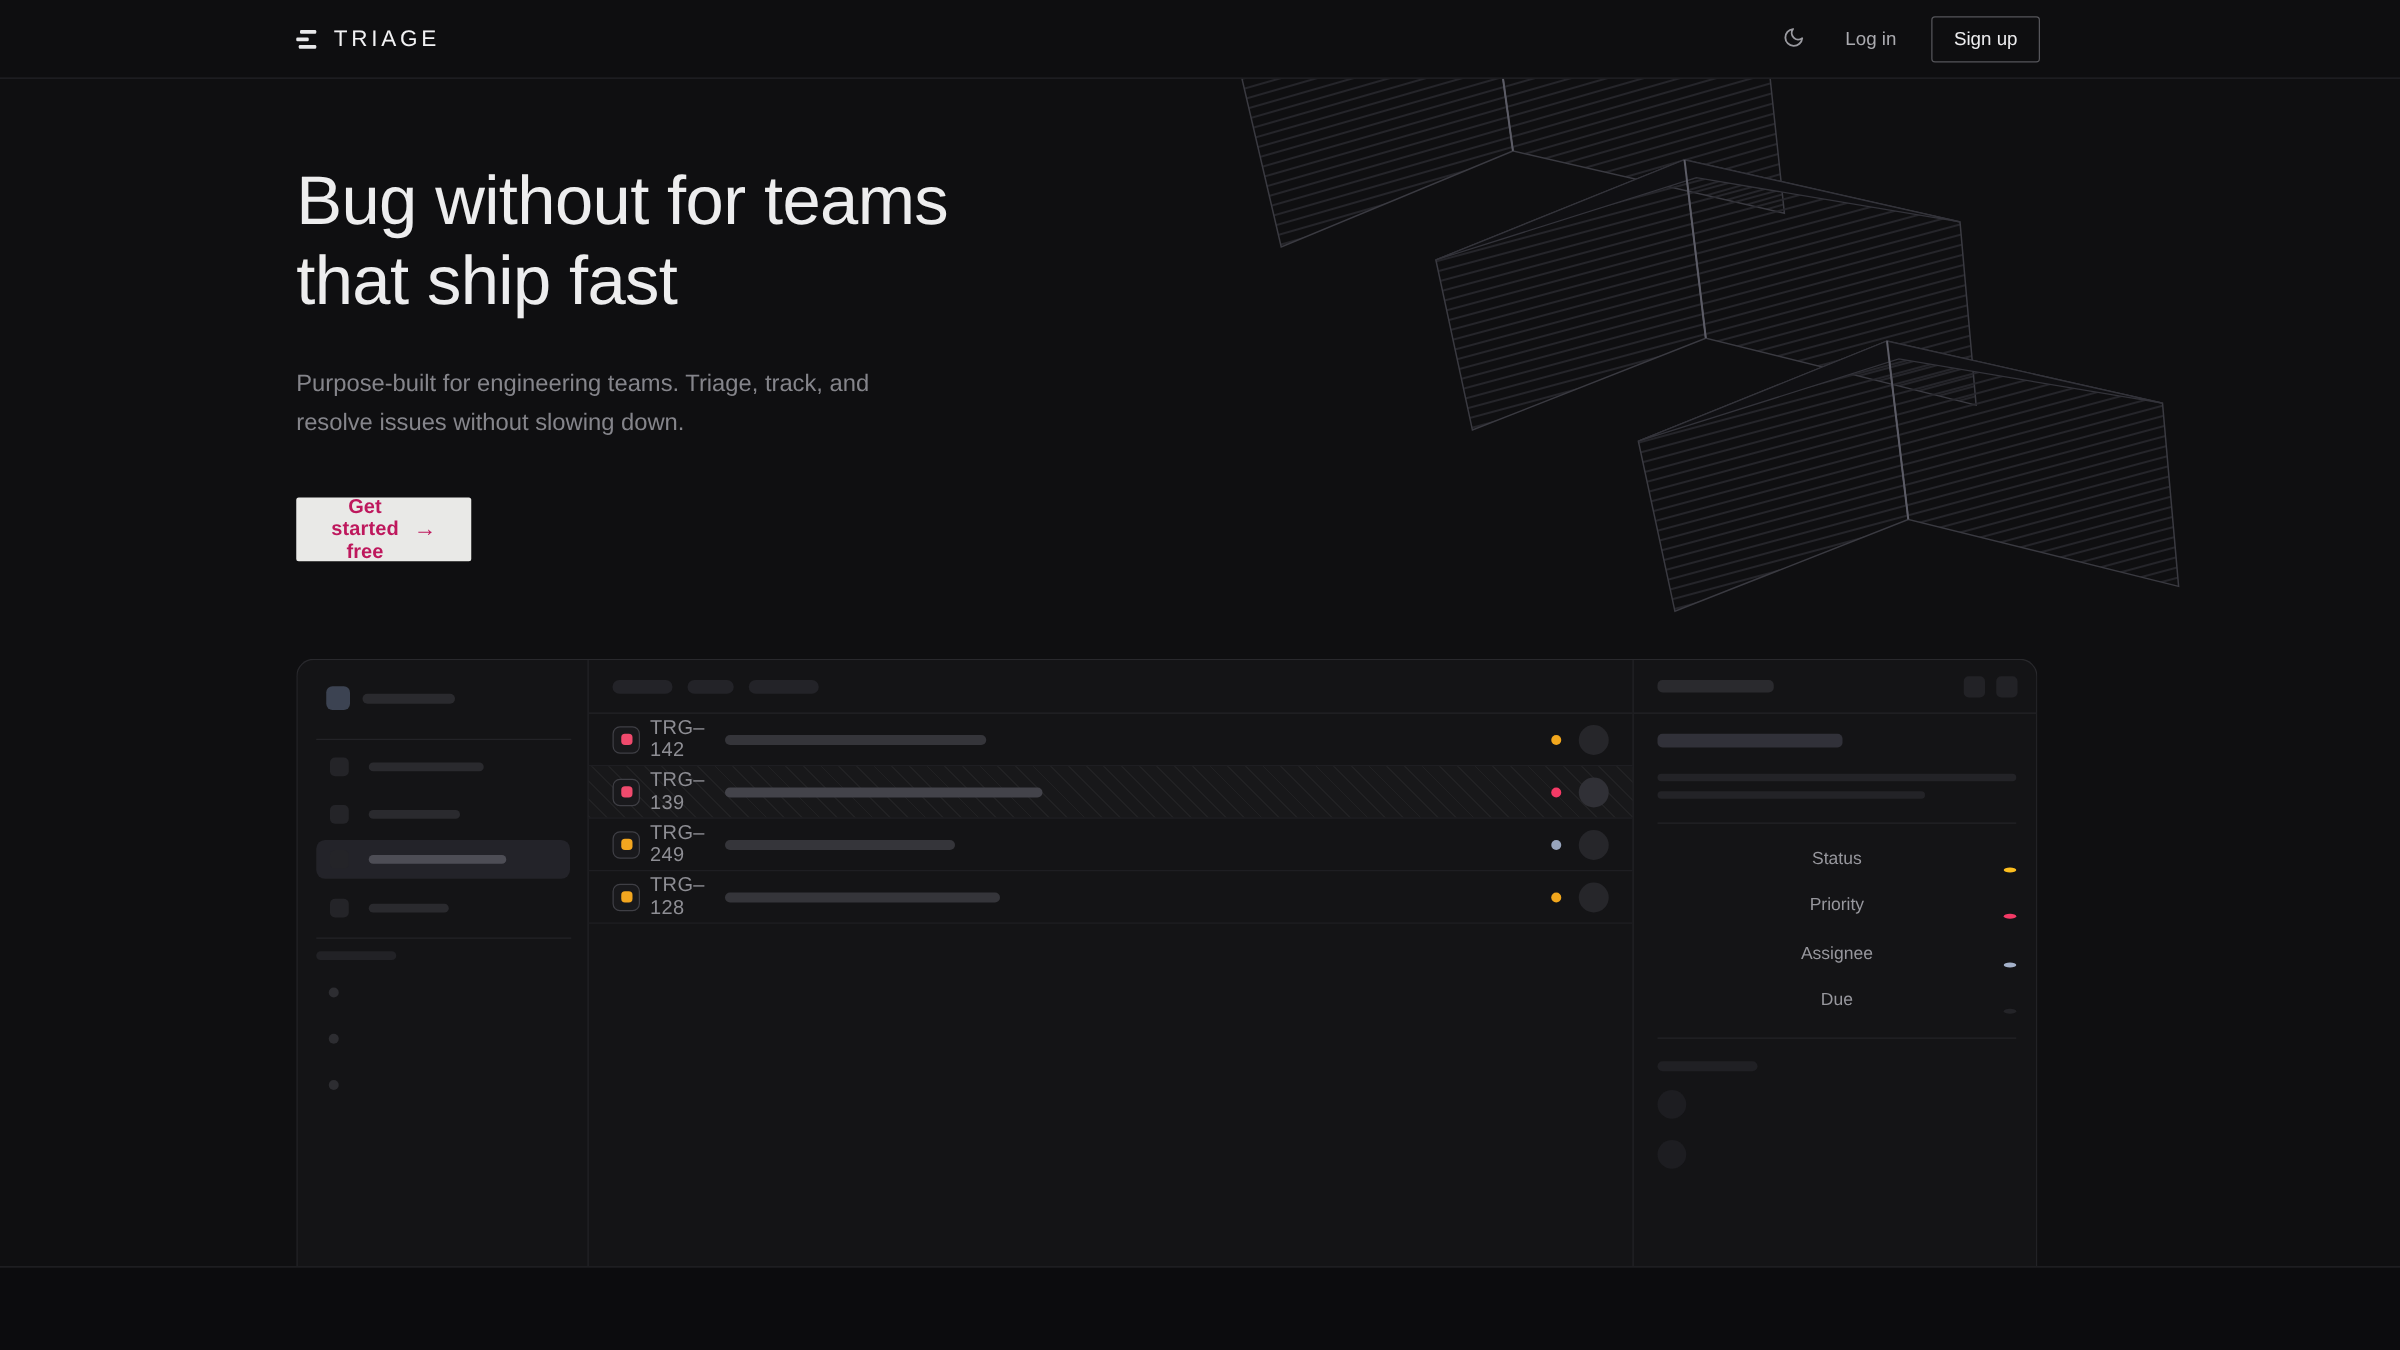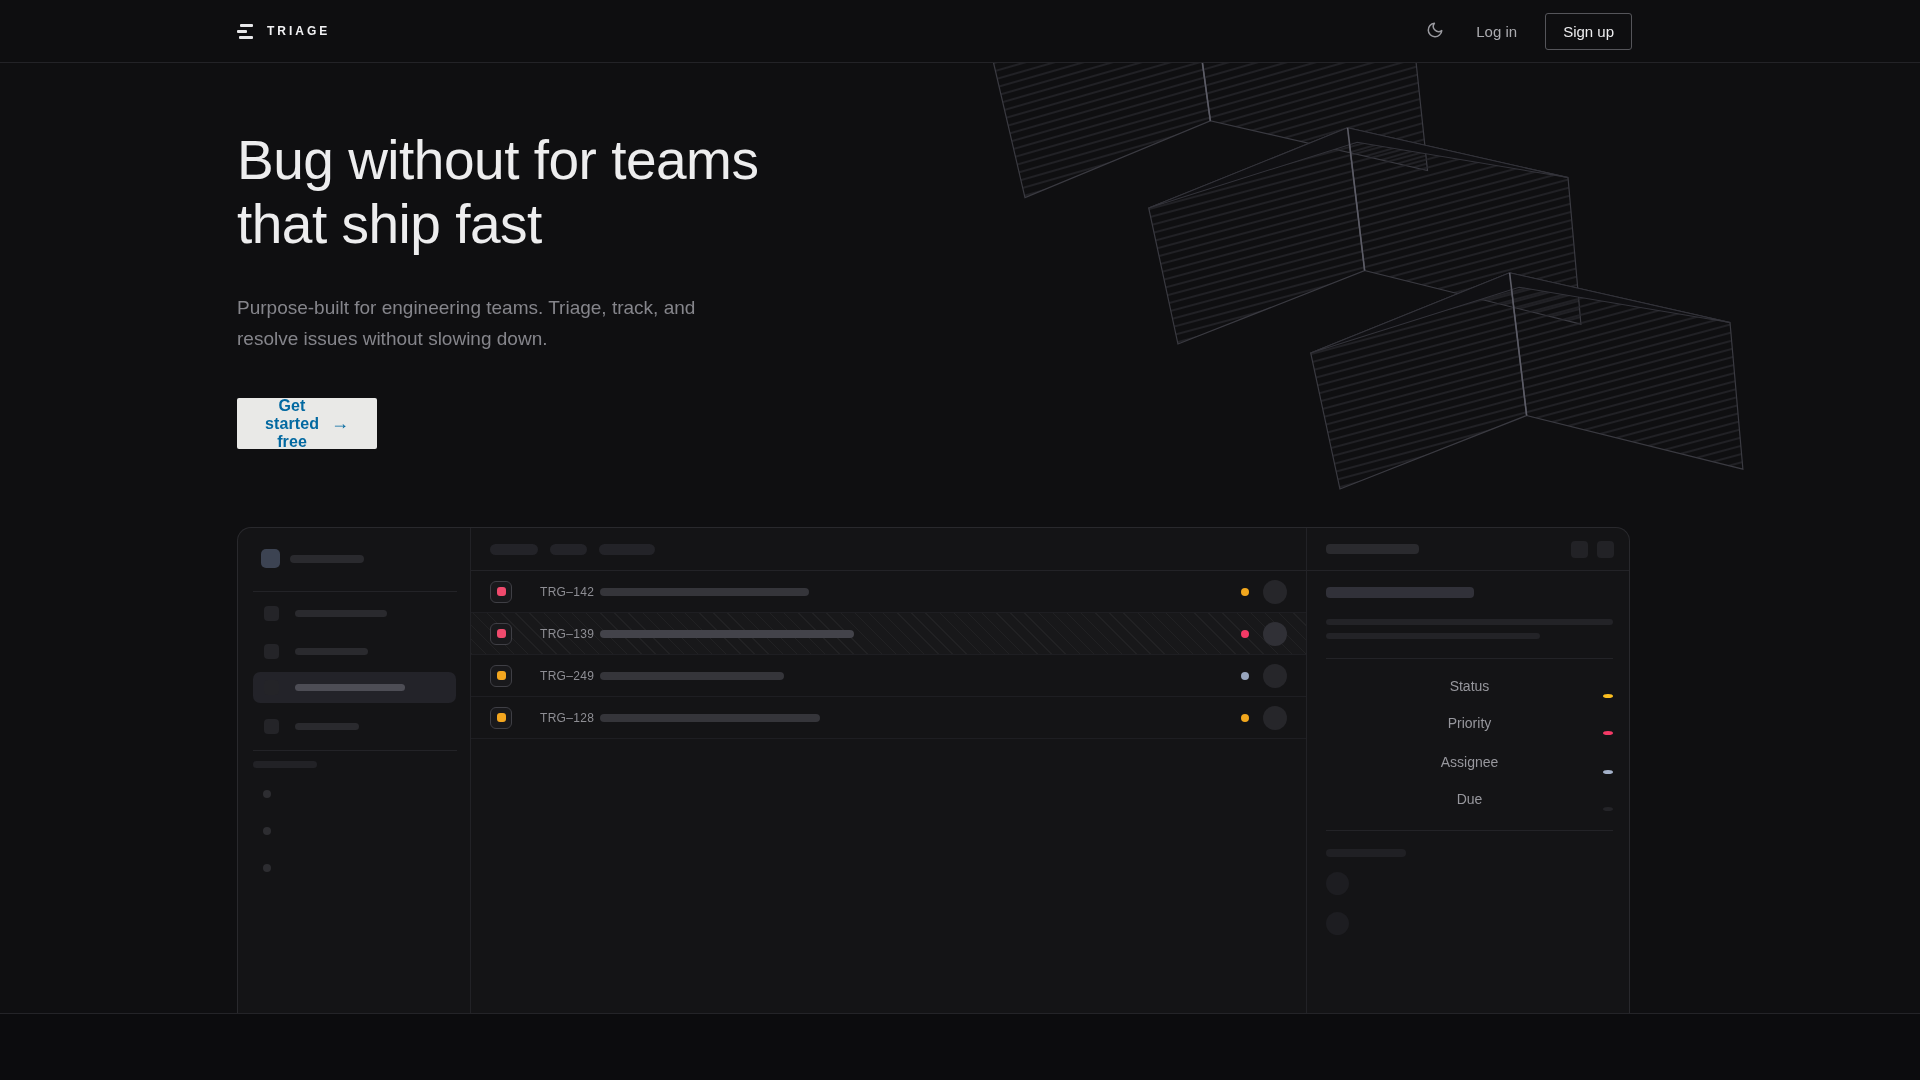--- a/index.html
+++ b/index.html
@@ -17,39 +17,39 @@
     position: absolute; left:0; top:0; width:1920px; height:63px;
     background:#0e0e10; border-bottom:1px solid #232327;
     display:flex; align-items:center; z-index:20;
   }
   .brand { position:absolute; left:237px; display:flex; align-items:center; gap:12px; }
   .logo-icon { display:flex; flex-direction:column; gap:3px; width:18px; }
   .logo-icon span { height:3px; border-radius:1px; background:#e8e8ea; display:block; }
   .logo-icon span:nth-child(1){ width:13px; margin-left:3px; }
   .logo-icon span:nth-child(2){ width:10px; }
   .logo-icon span:nth-child(3){ width:14px; margin-left:2px; }
-  .brand-name { font-size:12px; font-weight:bold; letter-spacing:3px; color:#f2f2f4; }
+  .brand-name { font-size:18px; font-weight:normal; letter-spacing:3px; color:#f2f2f4; }
   .nav-right { position:absolute; right:288px; display:flex; align-items:center; gap:28px; }
   .theme-btn { background:none; border:none; cursor:pointer; display:flex; align-items:center; padding:4px; }
   .login-link { color:#ababb0; font-size:15px; text-decoration:none; font-family:inherit; background:none; border:none; cursor:pointer; }
   .signup-btn {
     font-family:inherit; background:transparent; color:#ededef; font-size:15px;
     border:1px solid #55555a; border-radius:3px; padding:9px 17px; cursor:pointer;
   }
 
   
   .deco { position:absolute; left:980px; top:55px; width:780px; height:445px; pointer-events:none; z-index:1; }
 
   
   .hero { position:absolute; left:237px; top:0; z-index:5; }
   .headline { position:absolute; left:0; top:128px; width:720px; font-size:55px; line-height:64px; font-weight:500; letter-spacing:-0.5px; color:#ededee; }
   .subhead { position:absolute; left:0; top:292px; width:520px; font-size:19px; line-height:31px; color:#85858b; font-weight:400; }
   .cta-btn {
     position:absolute; left:0; top:398px; height:51px; padding:0 28px;
-    background:#e9e9e7; color:#0369a1; border:none; border-radius:2px;
+    background:#e9e9e7; color:#be185d; border:none; border-radius:2px;
     font-family:inherit; font-size:16px; font-weight:bold; letter-spacing:0.1px;
     display:flex; align-items:center; gap:12px; cursor:pointer;
   }
   .cta-arrow { font-size:18px; font-weight:normal; }
 
   
   .window {
     position:absolute; left:237px; top:527px; width:1393px; height:486px;
     background:#141416; border:1px solid #29292d; border-bottom:none;
     border-radius:14px 14px 0 0; display:flex; overflow:hidden; z-index:6;
@@ -68,21 +68,21 @@
   .w-list { width:836px; border-right:1px solid #222226; flex:none; display:flex; flex-direction:column; }
   .list-header { height:43px; border-bottom:1px solid #232327; display:flex; align-items:center; gap:12px; padding:0 19px; flex:none; }
   .tab-skel { height:11px; border-radius:6px; background:#232328; }
   .issue-row { height:42px; display:flex; align-items:center; padding:0 19px; border-bottom:1px solid #1e1e22; position:relative; }
   .issue-row.hatched {
     background: repeating-linear-gradient(45deg, rgba(255,255,255,0.040) 0 1px, transparent 1px 10px), rgba(255,255,255,0.018);
   }
   .issue-icon { width:22px; height:22px; border:1px solid #3f3f45; border-radius:6px; background:#19191c;
     display:flex; align-items:center; justify-content:center; flex:none; }
   .issue-icon i { width:9px; height:9px; border-radius:3px; display:block; }
-  .issue-id { margin-left:28px; width:60px; flex:none; font-size:12px; color:#8e8e94; letter-spacing:0.3px; }
+  .issue-id { margin-left:8px; width:60px; flex:none; font-size:16px; color:#8e8e94; letter-spacing:0.3px; }
   .issue-bar { height:8px; border-radius:4px; background:#35353a; flex:none; }
   .issue-row.hatched .issue-bar { background:#43434a; }
   .row-dot { width:8px; height:8px; border-radius:50%; margin-left:auto; flex:none; }
   .row-avatar { width:24px; height:24px; border-radius:50%; background:#26262a; margin-left:14px; flex:none; }
   .issue-row.hatched .row-avatar { background:#303036; }
 
   .w-panel { flex:1; position:relative; }
   .panel-header { height:43px; border-bottom:1px solid #232327; display:flex; align-items:center; padding:0 17px 0 19px; }
   .panel-header .hsq { width:17px; height:17px; border-radius:4px; background:#222226; }
   .panel-body { padding:0 18px 0 19px; }

